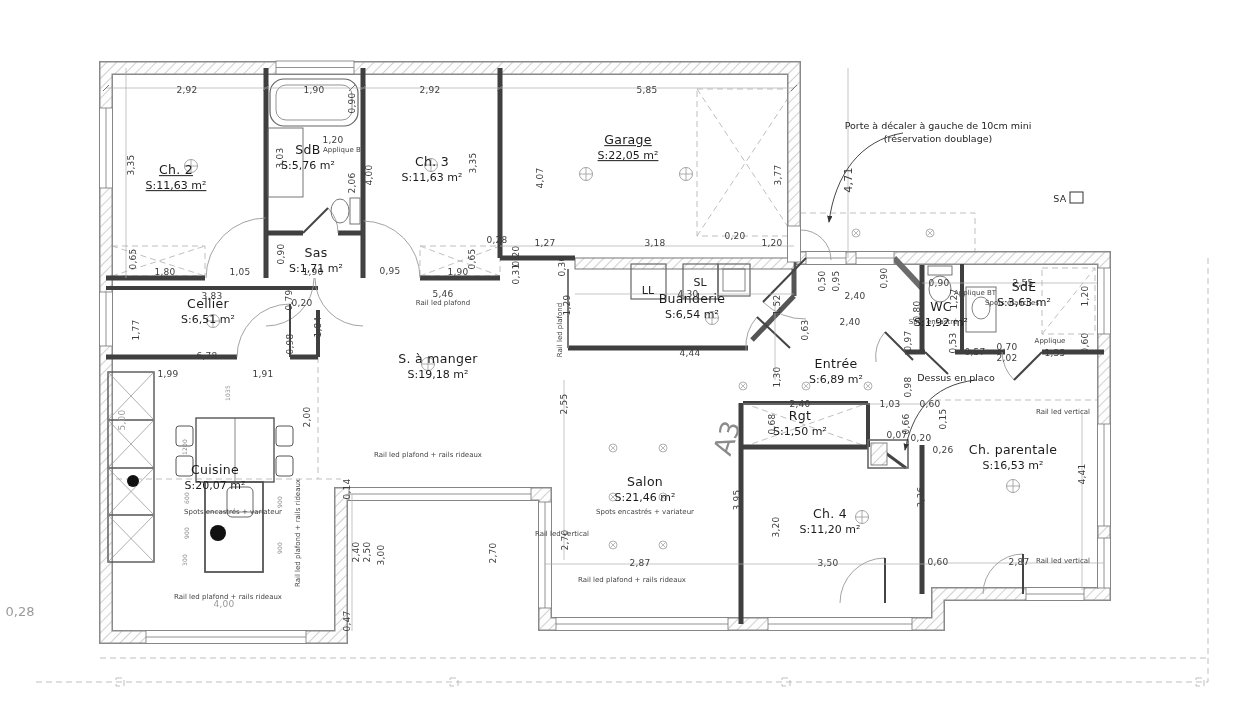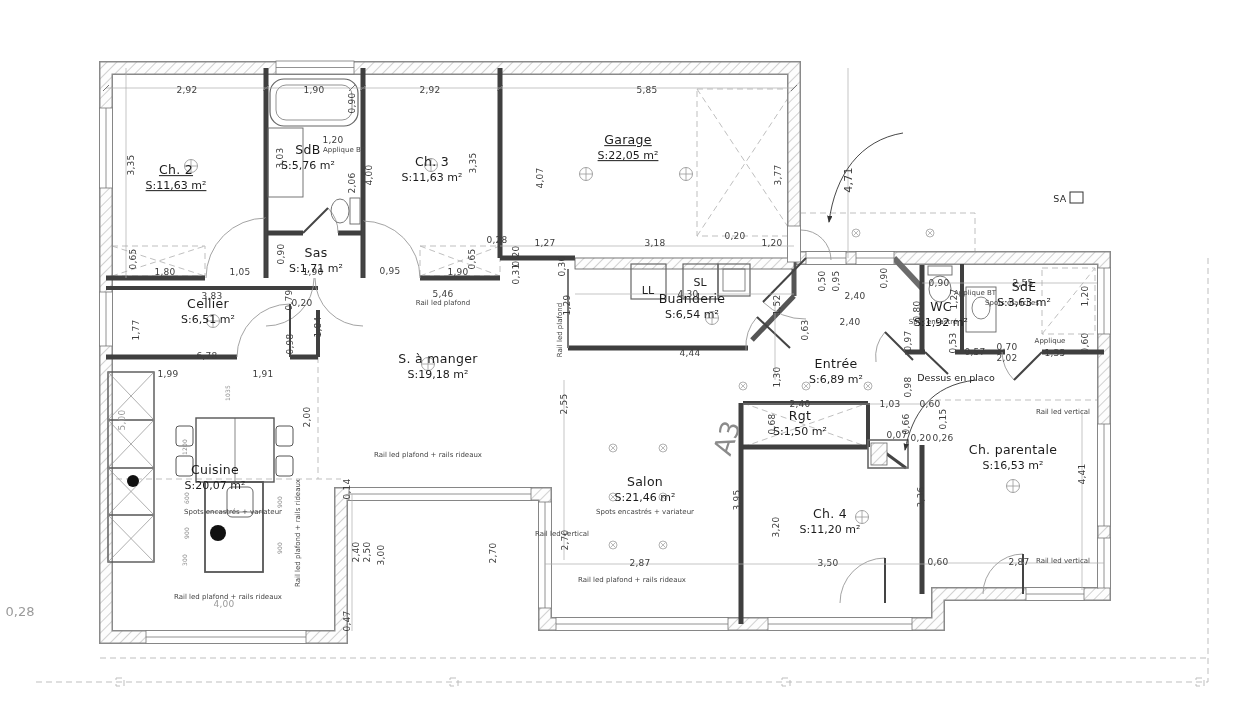--- a/index.html
+++ b/index.html
@@ -257,20 +257,24 @@
         <use href="#spot" x="663" y="545"></use>
     <use href="#spot" x="743" y="386"></use>
         <use href="#spot" x="806" y="386"></use>
     <use href="#spot" x="868" y="386"></use>
         <use href="#spot" x="856" y="233"></use>
     <use href="#spot" x="930" y="233"></use>
   </g>
 </svg>
 
 <div id="labels">
+  <div class="lbl note2" style="left:938px;top:133px">
+    <div>Porte à décaler à gauche de 10cm mini</div>
+    <div>(réservation doublage)</div>
+  </div>
   <div class="lbl sa" style="left:1060px;top:198px">SA</div>
   <div class="lbl a3" style="left:727px;top:438px">A3</div>
   <div class="lbl margin" style="left:20px;top:611px">0,28</div>
 <div class="lbl dim" style="left: 187px; top: 90px;">2,92</div>
       <div class="lbl dim" style="left: 314px; top: 90px;">1,90</div>
       <div class="lbl dim v" style="left: 352px; top: 103px;">0,90</div>
       <div class="lbl dim" style="left: 430px; top: 90px;">2,92</div>
       <div class="lbl dim" style="left: 647px; top: 90px;">5,85</div>
       <div class="lbl dim v" style="left: 131px; top: 165px;">3,35</div>
       <div class="lbl dim v" style="left: 280px; top: 158px;">3,03</div>
@@ -323,21 +327,21 @@
       <div class="lbl dim v" style="left: 564px; top: 404px;">2,55</div>
       <div class="lbl dim v" style="left: 777px; top: 377px;">1,30</div>
       <div class="lbl dim" style="left: 800px; top: 404px;">2,40</div>
       <div class="lbl dim" style="left: 890px; top: 404px;">1,03</div>
       <div class="lbl dim" style="left: 930px; top: 404px;">0,60</div>
       <div class="lbl dim v" style="left: 772px; top: 424px;">0,68</div>
       <div class="lbl dim v" style="left: 906px; top: 424px;">0,66</div>
       <div class="lbl dim v" style="left: 943px; top: 419px;">0,15</div>
       <div class="lbl dim" style="left: 897px; top: 435px;">0,07</div>
       <div class="lbl dim" style="left: 921px; top: 438px;">0,20</div>
-      <div class="lbl dim" style="left: 943px; top: 438px;">0,26</div>
+      <div class="lbl dim" style="left: 943px; top: 450px;">0,26</div>
       <div class="lbl dim v" style="left: 908px; top: 387px;">0,98</div>
       <div class="lbl dim v" style="left: 908px; top: 341px;">0,97</div>
       <div class="lbl dim" style="left: 939px; top: 283px;">0,90</div>
       <div class="lbl dim" style="left: 1023px; top: 283px;">2,55</div>
       <div class="lbl dim v" style="left: 954px; top: 299px;">1,27</div>
       <div class="lbl dim v" style="left: 917px; top: 311px;">0,80</div>
       <div class="lbl dim v" style="left: 1085px; top: 296px;">1,20</div>
       <div class="lbl dim v" style="left: 953px; top: 343px;">0,53</div>
       <div class="lbl dim" style="left: 975px; top: 352px;">0,57</div>
       <div class="lbl dim" style="left: 1007px; top: 347px;">0,70</div>

